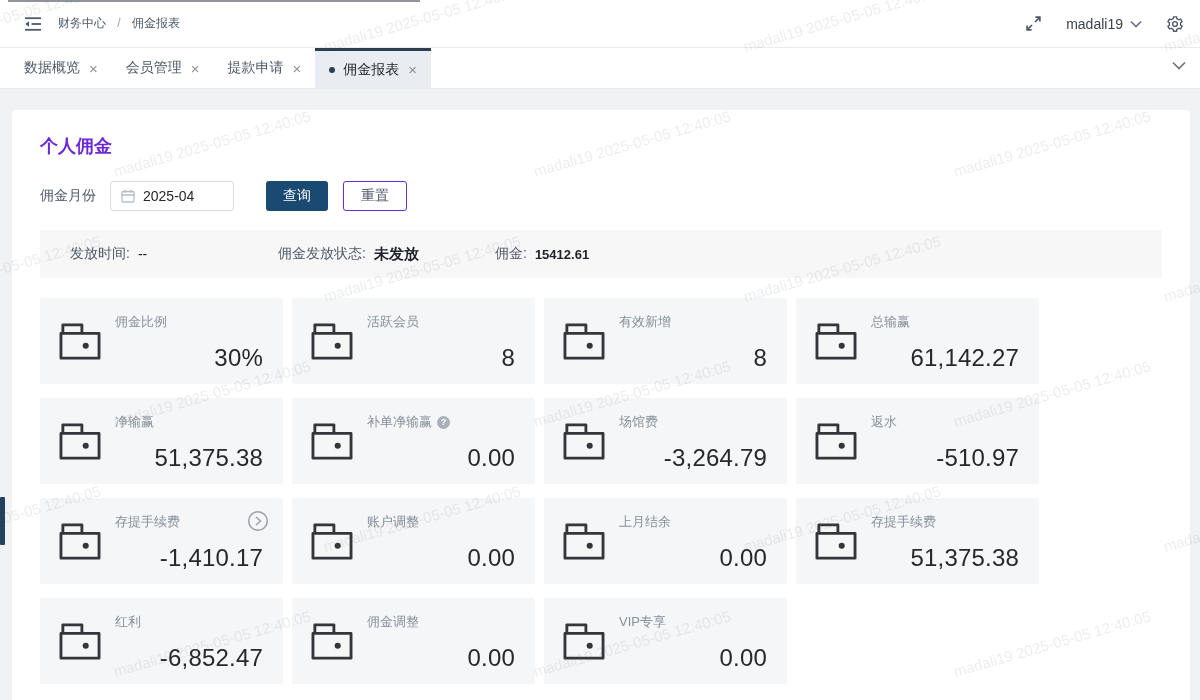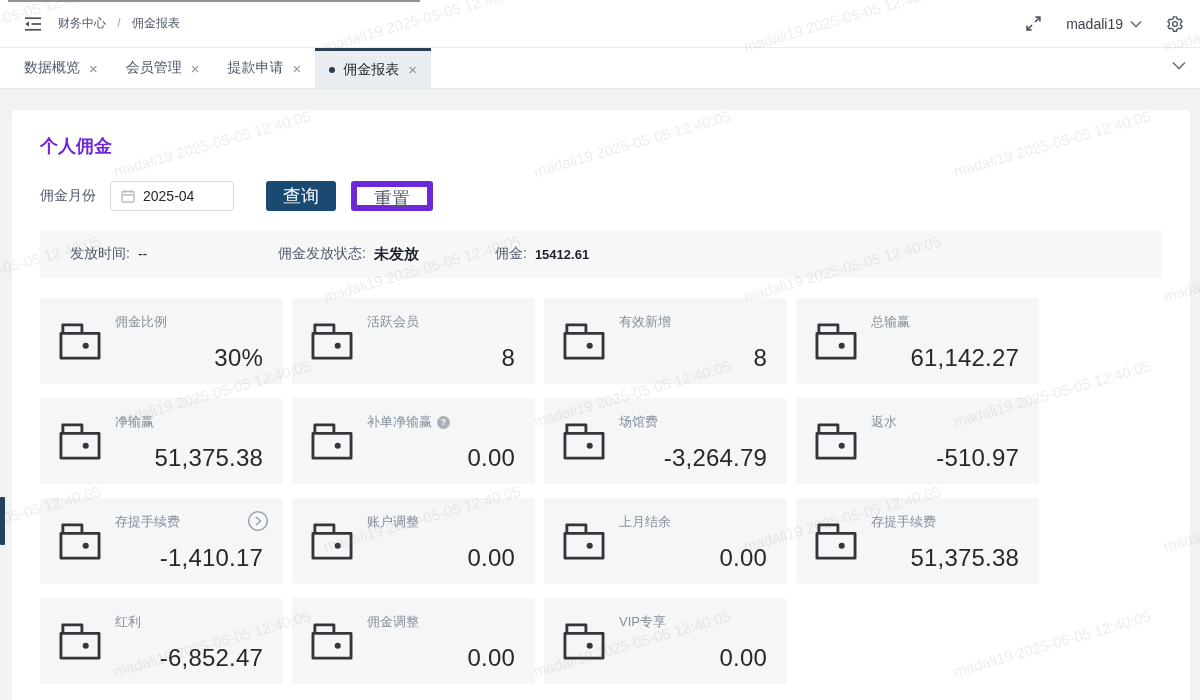--- a/index.html
+++ b/index.html
@@ -28,23 +28,23 @@
   
   .panel { position:absolute; left:12px; right:10px; top:110px; bottom:-4px;
     background:#fff; border-radius:4px 4px 0 0; padding:24px 28px; }
   .page-title { font-size:18px; font-weight:700; color:#6d28d9; }
 
   .filter-row { display:flex; align-items:center; margin-top:22px; height:32px; font-size:14px; }
   .filter-label { color:#4e5969; margin-right:14px; }
   .date-input { display:flex; align-items:center; gap:8px; width:124px; height:30px;
     border:1px solid #d8dbdf; border-radius:3px; padding:0 10px; background:#fff; cursor:text; }
   .date-input .val { font-size:14px; color:#26282b; }
-  .btn { font-size:18px; border-radius:3px; height:30px; padding:0 17px; cursor:pointer; border:none; }
+  .btn { font-size:14px; border-radius:3px; height:30px; padding:0 17px; cursor:pointer; border:none; }
   .btn-primary { background:#1a4971; color:#fff; margin-left:32px; }
-  .btn-plain { background:#fff; border:6px solid #6d28d9; color:#4e5969; margin-left:15px; }
+  .btn-plain { background:#fff; border:1px solid #6d28d9; color:#4e5969; margin-left:15px; }
 
   .summary { margin-top:18px; height:48px; background:#f7f7f8; display:flex; align-items:center;
     padding:0 30px; font-size:14px; }
   .sum-item { display:flex; align-items:center; }
   .sum-item:nth-child(1){ width:208px; }
   .sum-item:nth-child(2){ width:217px; }
   .sum-label { color:#4e5969; margin-right:8px; }
   .sum-value { color:#1d2129; }
   .sum-item:nth-child(2) .sum-value { font-weight:700; font-size:15px; }
   .sum-item:nth-child(3) .sum-value { font-weight:600; font-size:13px; }

